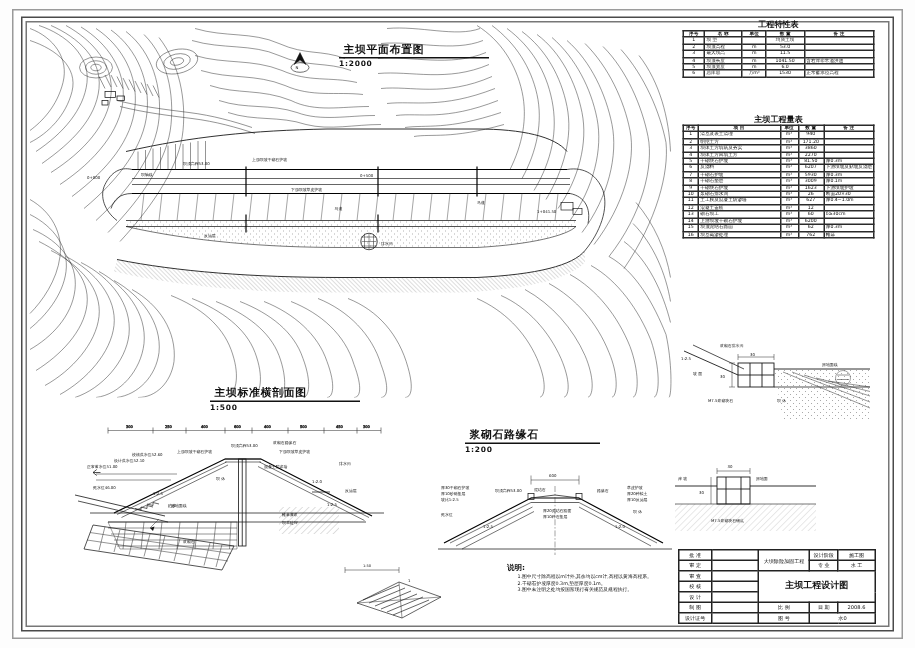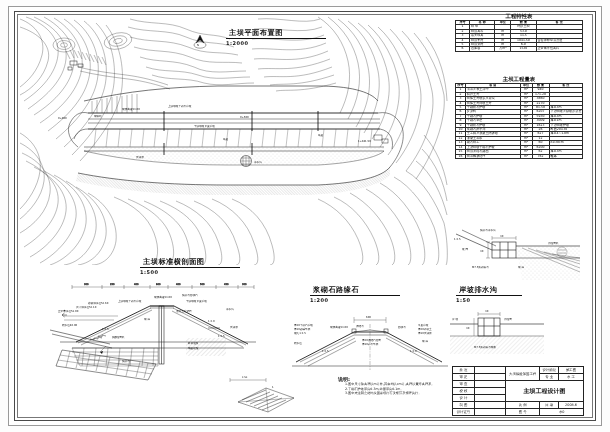--- a/index.html
+++ b/index.html
@@ -516,24 +516,20 @@
     <text class="lbl" x="28" y="24">30</text>
     <text class="lbl" x="10" y="22">坡 面</text>
     <text class="lbl" x="28" y="3">浆砌石排水沟</text>
     <text class="lbl" x="2" y="12">1:2.5</text>
     <text class="lbl" x="20" y="40">M7.5浆砌块石</text>
     <text class="lbl" x="66" y="40">坝 体</text>
     <text class="lbl" x="96" y="16">原地面线</text>
   </svg>
   </div>
 
-  <div class="title" style="left:456px;top:286px;width:66px;">
-    <span class="tl">岸坡排水沟</span>
-    <span class="sc">1:50</span>
-  </div>
   <div class="cad" style="left:448px;top:300px;">
   <svg width="100" height="58" viewBox="0 0 100 58">
     <path class="ln" stroke-width=".6" d="M2,24 L30,24"></path>
     <g class="ln" stroke-width=".6">
       <rect x="30" y="18" width="22" height="18"></rect>
       <line x1="36" y1="18" x2="36" y2="36"></line>
       <line x1="46" y1="18" x2="46" y2="36"></line>
       <line x1="30" y1="26" x2="52" y2="26"></line>
     </g>
     <path class="ln" stroke-width=".6" d="M52,24 L96,24"></path>

